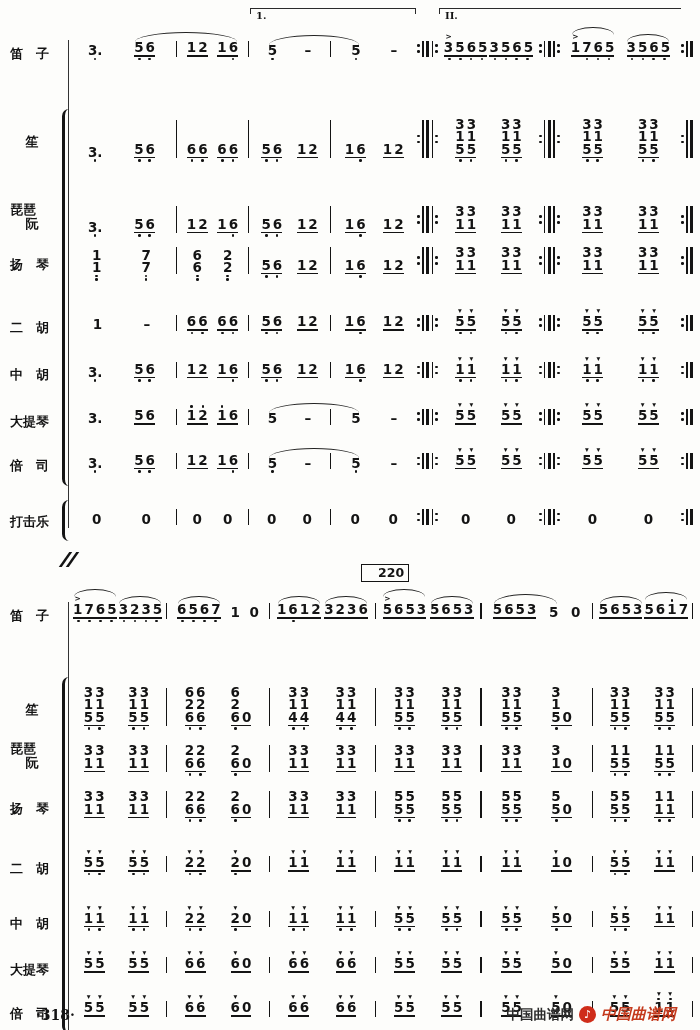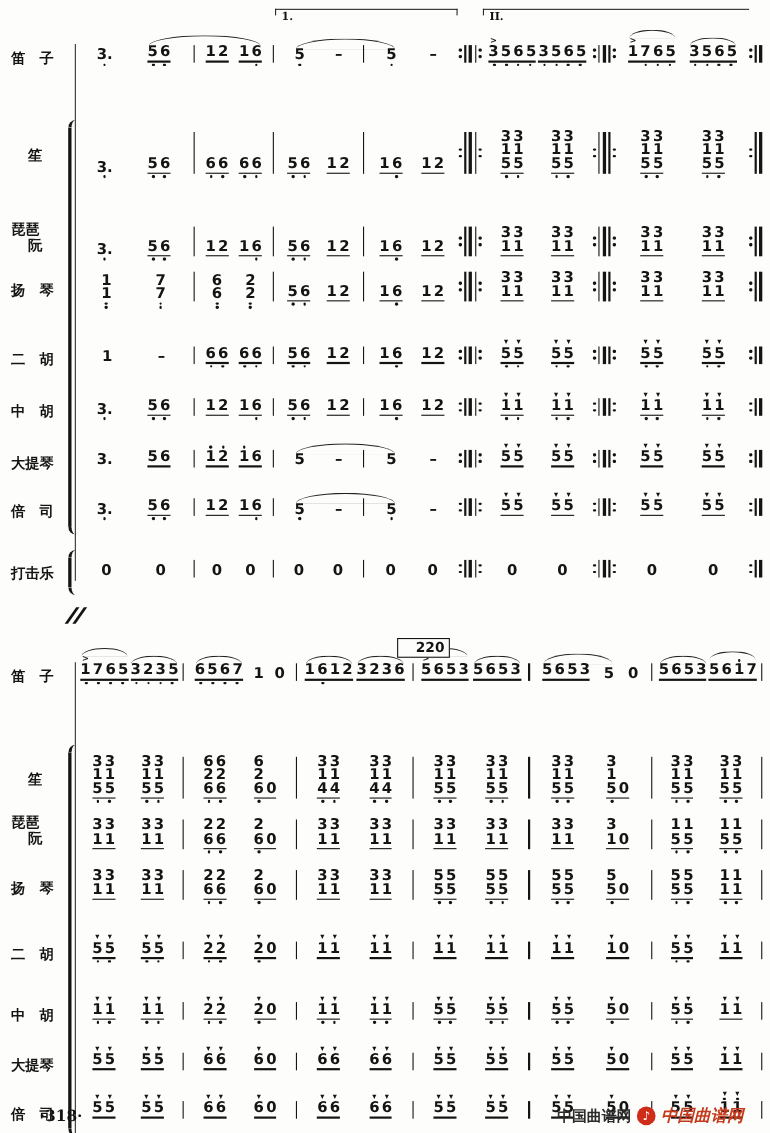--- a/index.html
+++ b/index.html
@@ -4576,21 +4576,21 @@
                 </div>
               </div>
             </div>
             <div class="bar">
               <div class="bl"></div>
             </div>
           </div>
         </div>
         <div class="startline" style="left: 58px; top: 70px; height: 460px;"></div>
         <div class="brk" style="left: 52px; top: 152px; height: 342px;"></div>
-        <div class="reh" style="left: 351px; top: 48px; padding-left: 16px;">220</div>
+        <div class="reh" style="left: 351px; top: 32px; padding-left: 16px;">220</div>
         <div class="caes" style="left: 54px; top: 20px;">
           <i></i>
           <i></i>
         </div>
       </div>
     </div>
   <div class="footer">
     <span class="pageno">·318·</span>
     <span class="upl">
       <span class="pre">中国曲谱网</span>

